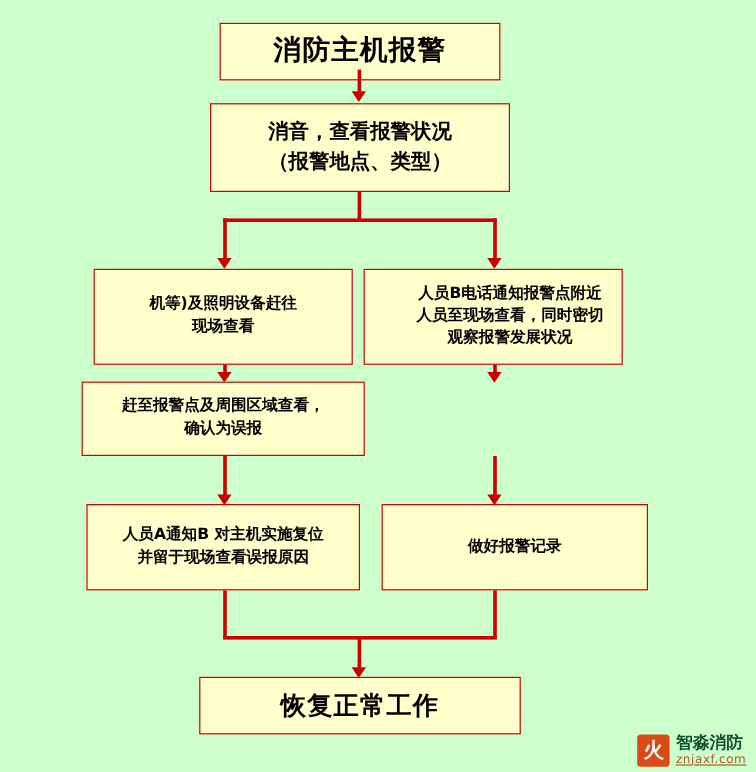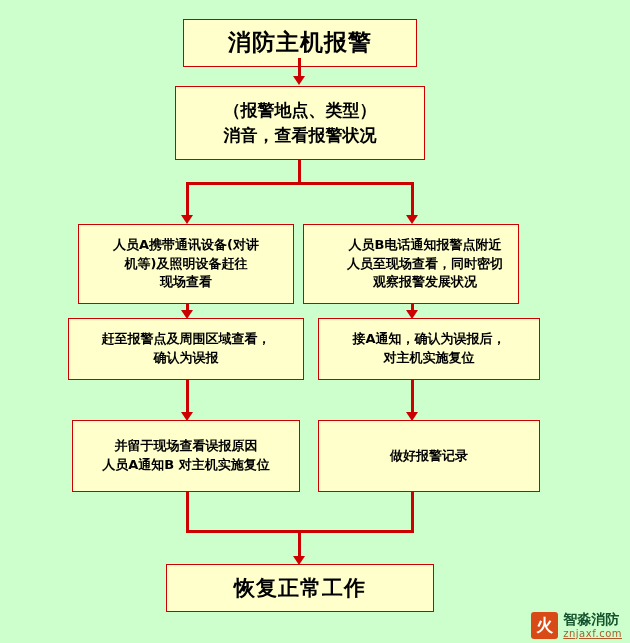--- a/index.html
+++ b/index.html
@@ -116,66 +116,61 @@
 <div id="canvas">
 
   <div class="node n-title" style="left:183px; top:10px; width:234px; height:48px;margin-top:9px;">
     <span class="line">消防主机报警</span>
   </div>
 
   <div class="vline" style="left:298px; top:58px; height:22px;"></div>
   <div class="arrow" style="left:293px; top:76px;"></div>
 
   <div class="node n-big" style="left:175px; top:86px; width:250px; height:74px;">
+    <span class="line">消音，查看报警状况</span>
     <span class="line">（报警地点、类型）</span>
-    <span class="line">消音，查看报警状况</span>
   </div>
 
   <div class="vline" style="left:298px; top:160px; height:24px;"></div>
   <div class="hline" style="left:186px; top:182px; width:228px;"></div>
   <div class="vline" style="left:186px; top:182px; height:36px;"></div>
   <div class="vline" style="left:411px; top:182px; height:36px;"></div>
   <div class="arrow" style="left:181px; top:215px;"></div>
   <div class="arrow" style="left:406px; top:215px;"></div>
 
   <div class="node n-mid" style="left:78px; top:224px; width:216px; height:80px;">
-    <span class="line">人员A携带通讯设备(对讲</span>
     <span class="line">机等)及照明设备赶往</span>
     <span class="line">现场查看</span>
   </div>
 
   <div class="node n-mid" style="left:303px; top:224px; width:216px; height:80px;padding-left:28px;">
     <span class="line">人员B电话通知报警点附近</span>
     <span class="line">人员至现场查看，同时密切</span>
     <span class="line">观察报警发展状况</span>
   </div>
 
   <div class="vline" style="left:186px; top:304px; height:10px;"></div>
   <div class="arrow" style="left:181px; top:310px;"></div>
   <div class="vline" style="left:411px; top:304px; height:10px;"></div>
   <div class="arrow" style="left:406px; top:310px;"></div>
 
   <div class="node n-mid" style="left:68px; top:318px; width:236px; height:62px;">
     <span class="line">赶至报警点及周围区域查看，</span>
     <span class="line">确认为误报</span>
   </div>
 
-  <div class="node n-mid" style="left:318px; top:318px; width:222px; height:62px;">
-    <span class="line">接A通知，确认为误报后，</span>
-    <span class="line">对主机实施复位</span>
-  </div>
 
   <div class="vline" style="left:186px; top:380px; height:36px;"></div>
   <div class="arrow" style="left:181px; top:412px;"></div>
   <div class="vline" style="left:411px; top:380px; height:36px;"></div>
   <div class="arrow" style="left:406px; top:412px;"></div>
 
   <div class="node n-mid" style="left:72px; top:420px; width:228px; height:72px;">
+    <span class="line">人员A通知B 对主机实施复位</span>
     <span class="line">并留于现场查看误报原因</span>
-    <span class="line">人员A通知B 对主机实施复位</span>
   </div>
 
   <div class="node n-mid" style="left:318px; top:420px; width:222px; height:72px;">
     <span class="line">做好报警记录</span>
   </div>
 
   <div class="vline" style="left:186px; top:492px; height:40px;"></div>
   <div class="vline" style="left:411px; top:492px; height:40px;"></div>
   <div class="hline" style="left:186px; top:530px; width:228px;"></div>
   <div class="vline" style="left:298px; top:530px; height:30px;"></div>

